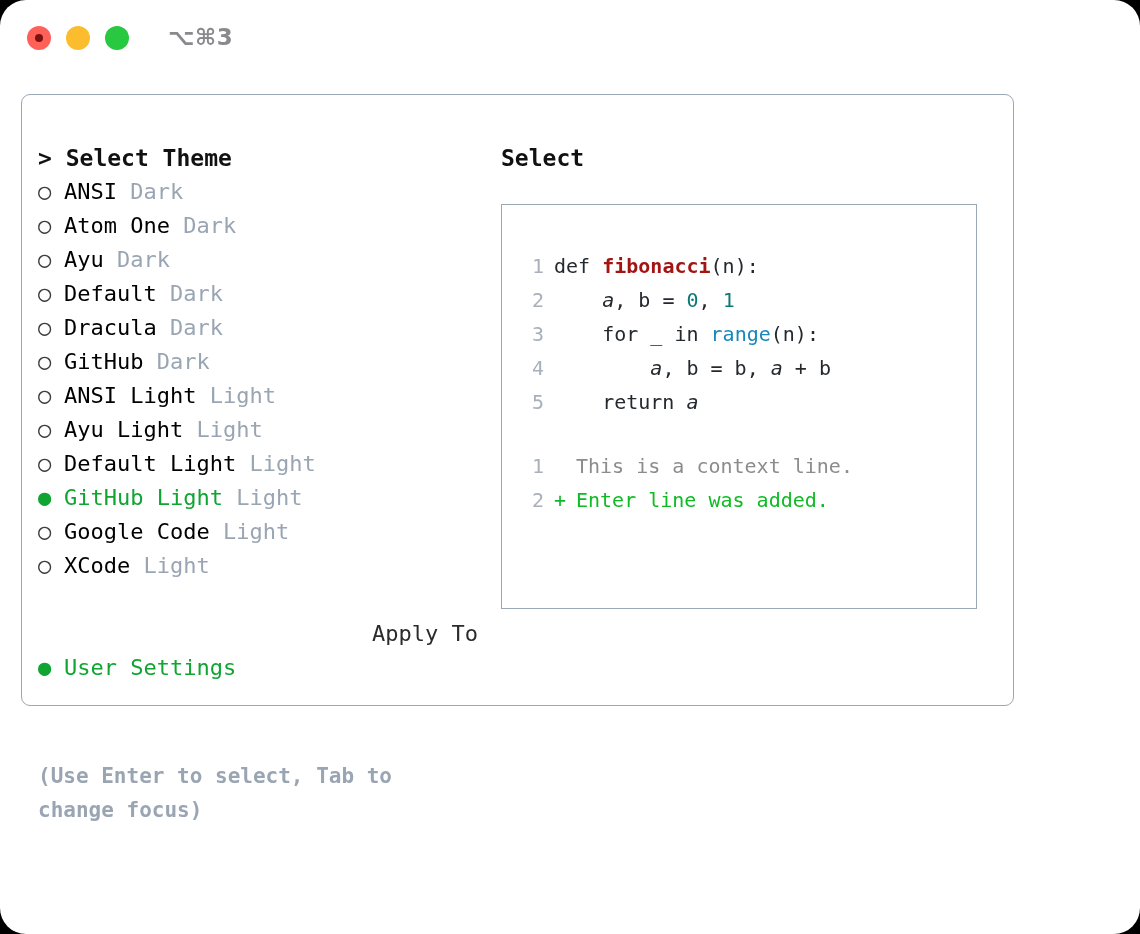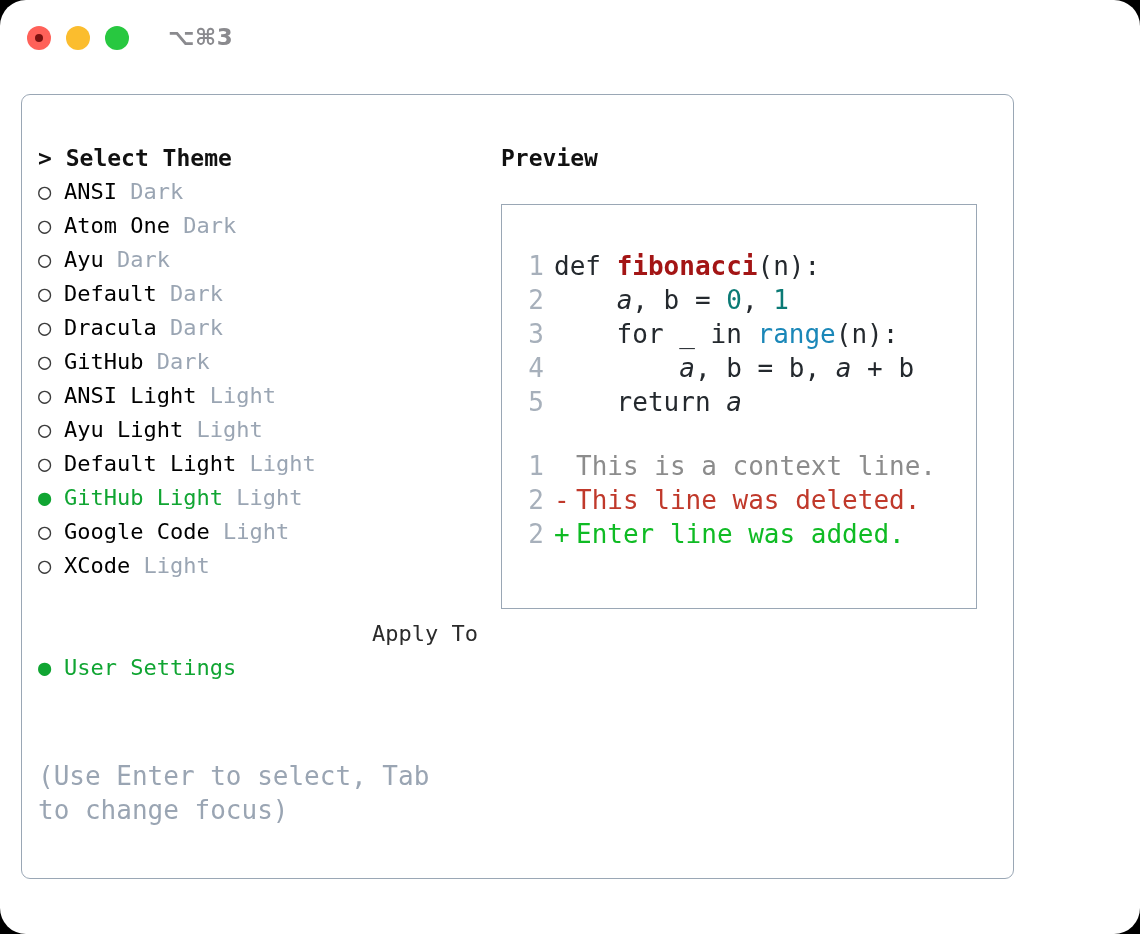--- a/index.html
+++ b/index.html
@@ -61,21 +61,21 @@
     letter-spacing: 0.5px;
     font-family: "DejaVu Sans", "Liberation Sans", sans-serif;
   }
 
   
   #content-panel {
     position: absolute;
     left: 21px;
     top: 94px;
     width: 993px;
-    height: 785px;
+    height: 612px;
     border: 1.6px solid #9aa7b5;
     border-radius: 9px;
     box-sizing: border-box;
     background: #ffffff;
   }
 
   
   #theme-column {
     position: absolute;
     left: 16px;
@@ -113,23 +113,24 @@
     margin-top: 34px;
     padding-left: 26px;
     text-align: right;
   }
 
   #hint-text {
     position: absolute;
     left: 16px;
     top: 664px;
     width: 420px;
-    font-size: 26px;
+    font-size: 21px;
     line-height: 34px;
     color: #9aa5b3;
+    font-weight: bold;
   }
 
   
   #preview-column {
     position: absolute;
     left: 479px;
     top: 46px;
     width: 500px;
   }
   #preview-header {
@@ -149,21 +150,21 @@
     box-sizing: border-box;
     background: #ffffff;
   }
   #code-area {
     position: absolute;
     left: 16px;
     top: 44px;
     width: 450px;
   }
   .code-line {
-    font-size: 26px;
+    font-size: 20px;
     line-height: 34px;
     white-space: pre;
     color: #24292e;
   }
   .gutter {
     display: inline-block;
     width: 26px;
     text-align: right;
     color: #a7b0bb;
     margin-right: 10px;
@@ -219,31 +220,30 @@
         </div>
       <div id="apply-to-label">Apply To</div>
       <div id="apply-to-list">
           <div class="row selected"><span class="marker selected">●</span><span class="name">User Settings</span></div>
         </div>
     </div>
 
     <div id="hint-text">(Use Enter to select, Tab to change focus)</div>
 
     <div id="preview-column">
-      <div id="preview-header">Preview</div>
+      <div id="preview-header">Select</div>
       <div id="preview-box">
         <div id="code-area">
             <div class="code-line"><span class="gutter">1</span><span class="kw">def </span><span class="fn">fibonacci</span><span class="punct">(n):</span></div>
             <div class="code-line"><span class="gutter">2</span><span class="kw">    </span><span class="var">a</span><span class="punct">, </span><span class="kw">b</span><span class="punct"> = </span><span class="num">0</span><span class="punct">, </span><span class="num">1</span></div>
             <div class="code-line"><span class="gutter">3</span><span class="kw">    for _ in </span><span class="builtin">range</span><span class="punct">(n):</span></div>
             <div class="code-line"><span class="gutter">4</span><span class="kw">        </span><span class="var">a</span><span class="punct">, b = b, </span><span class="var">a</span><span class="punct"> + b</span></div>
             <div class="code-line"><span class="gutter">5</span><span class="kw">    return </span><span class="var">a</span></div>
           </div>
         <div id="diff-area">
             <div class="code-line diff-context"><span class="gutter">1</span><span class="sign"> </span><span>This is a context line.</span></div>
-            <div class="code-line diff-del"><span class="gutter">2</span><span class="sign">-</span><span>This line was deleted.</span></div>
             <div class="code-line diff-add"><span class="gutter">2</span><span class="sign">+</span><span>Enter line was added.</span></div>
           </div>
       </div>
     </div>
 
   </div>
 </div>
 
 </body></html>

